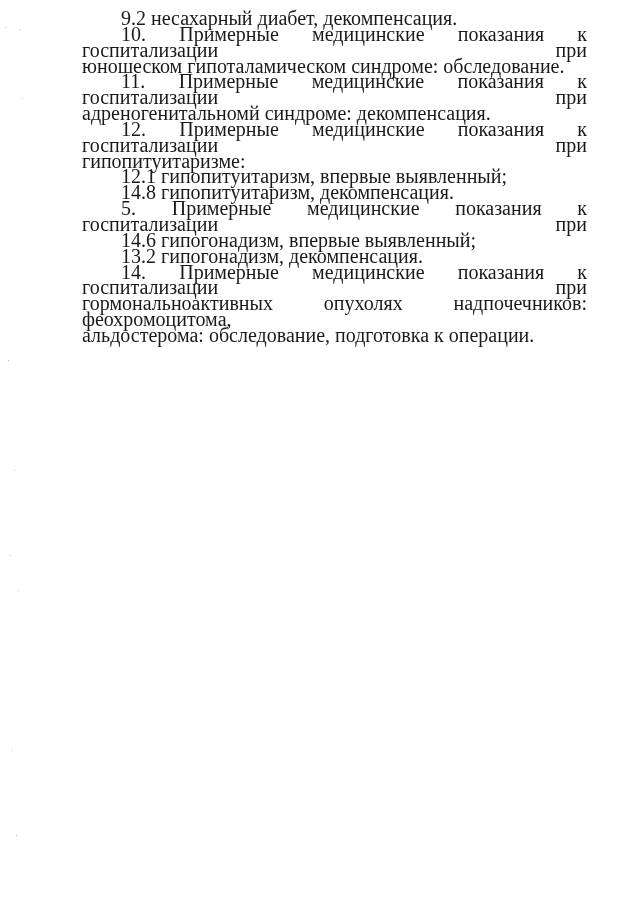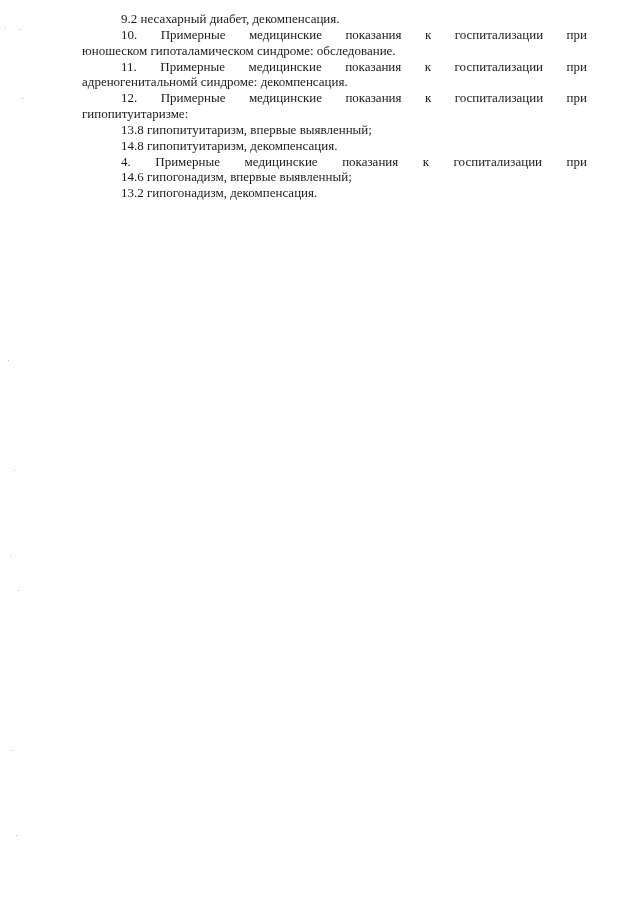--- a/index.html
+++ b/index.html
@@ -1,20 +1,20 @@
 <!DOCTYPE html>
 <html><head>
   <meta charset="utf-8">
   <style>
     html, body { margin: 0; padding: 0; }
     body {
       width: 640px; height: 905px; background: #ffffff; position: relative; overflow: hidden;
       font-family: "Liberation Serif", "DejaVu Serif", serif; color: #1a1a1a;
     }
-    .page { position: absolute; left: 82px; top: 11px; width: 505px; font-size: 13px; line-height: 15.85px; }
+    .page { position: absolute; left: 82px; top: 11px; width: 505px; font-size: 20px; line-height: 15.85px; }
     .p { margin: 0; text-align: justify; text-align-last: left; }
     .indent { text-indent: 39px; }
     .line { display: block; }
     .jl { text-align: justify; text-align-last: justify; }
     .noise { position: absolute; width: 1px; height: 1px; background: #bbb; }
   </style>
 </head>
 <body>
 
 <div class="page">
@@ -32,39 +32,44 @@
     <span class="line indent jl">11. Примерные медицинские показания к госпитализации при</span>
     <span class="line">адреногенитальномй синдроме: декомпенсация.</span>
   </p>
 
   <p class="p">
     <span class="line indent jl">12. Примерные медицинские показания к госпитализации при</span>
     <span class="line">гипопитуитаризме:</span>
   </p>
 
   <p class="p">
-    <span class="line indent">13.8 гипопитуитаризм, впервые выявленный;</span>
+    <span class="line indent">12.1 гипопитуитаризм, впервые выявленный;</span>
   </p>
 
   <p class="p">
     <span class="line indent">14.8 гипопитуитаризм, декомпенсация.</span>
   </p>
 
   <p class="p">
-    <span class="line indent jl">4. Примерные медицинские показания к госпитализации при</span>
+    <span class="line indent jl">5. Примерные медицинские показания к госпитализации при</span>
   </p>
 
   <p class="p">
     <span class="line indent">14.6 гипогонадизм, впервые выявленный;</span>
   </p>
 
   <p class="p">
     <span class="line indent">13.2 гипогонадизм, декомпенсация.</span>
   </p>
 
+  <p class="p">
+    <span class="line indent jl">14. Примерные медицинские показания к госпитализации при</span>
+    <span class="line jl">гормональноактивных опухолях надпочечников: феохромоцитома,</span>
+    <span class="line">альдостерома: обследование, подготовка к операции.</span>
+  </p>
 </div>
 
 <div class="noise" style="left:5px;top:27px"></div>
 <div class="noise" style="left:20px;top:29px"></div>
 <div class="noise" style="left:22px;top:98px"></div>
 <div class="noise" style="left:8px;top:360px"></div>
 <div class="noise" style="left:14px;top:470px"></div>
 <div class="noise" style="left:10px;top:555px"></div>
 <div class="noise" style="left:18px;top:590px"></div>
 <div class="noise" style="left:12px;top:750px"></div>

